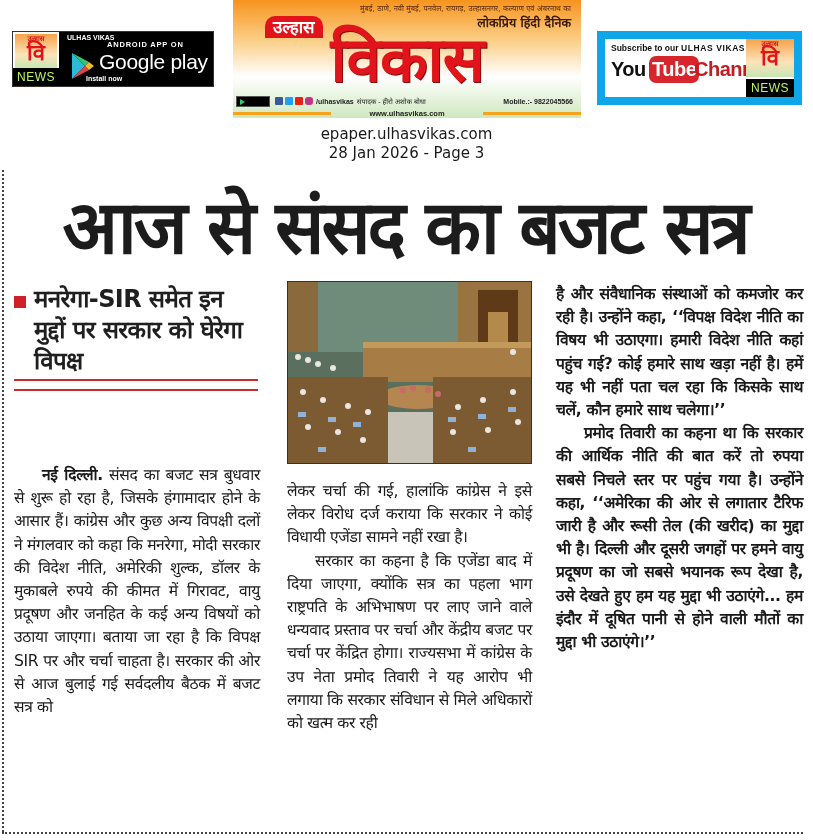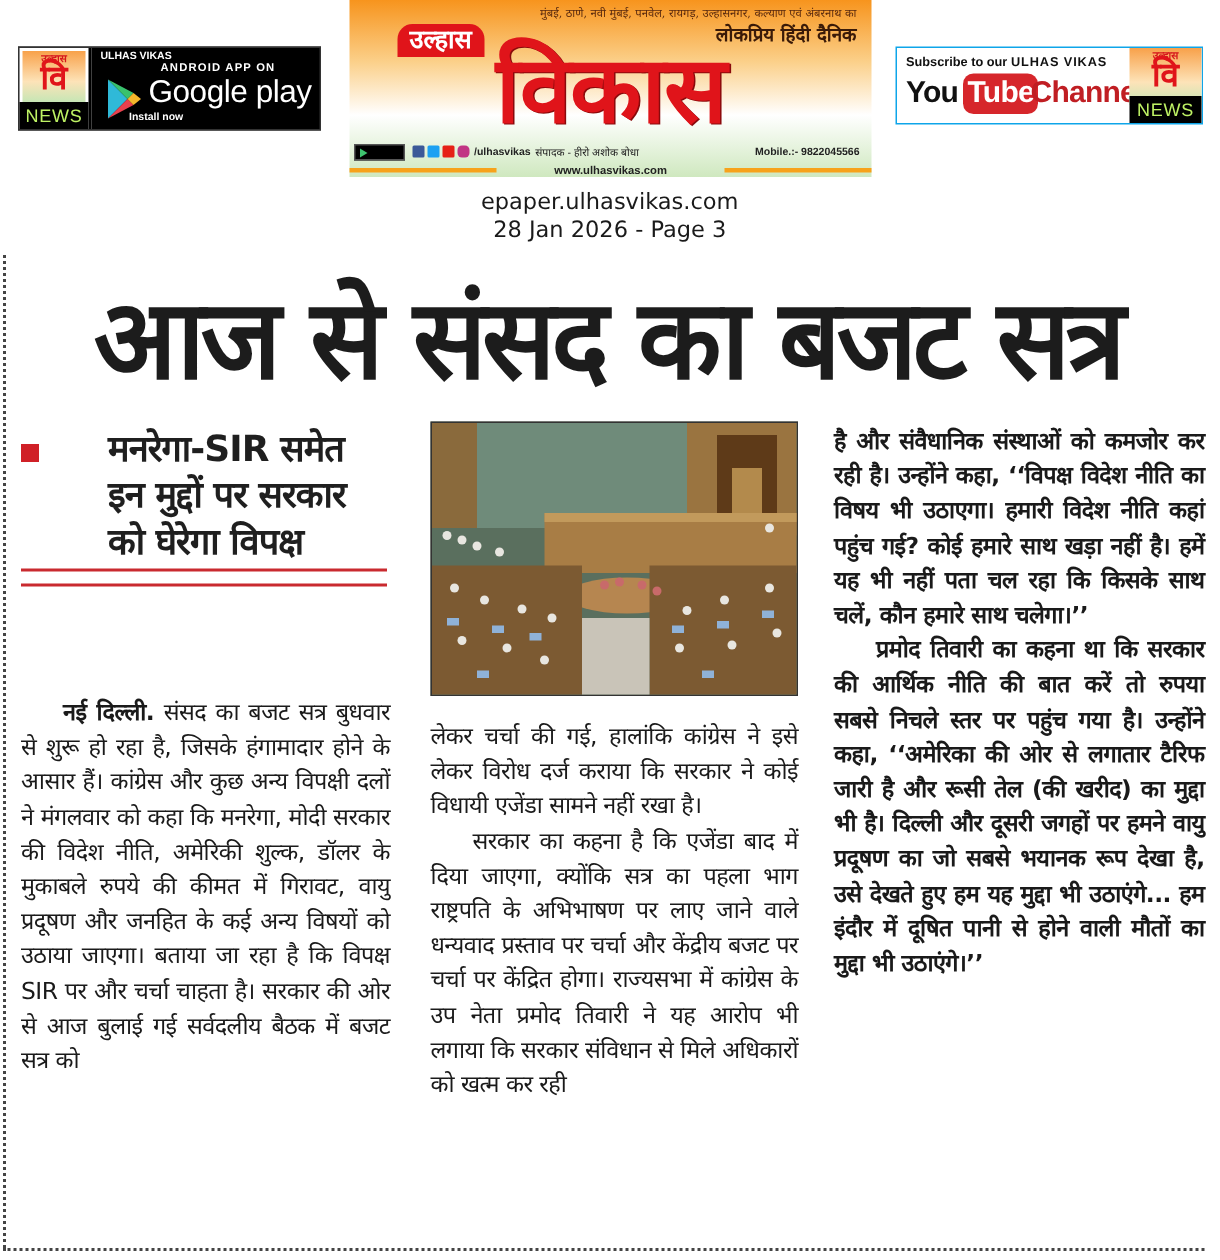--- a/index.html
+++ b/index.html
@@ -71,22 +71,22 @@
     .mh-mobile { margin-left: auto; margin-right: 8px; font-weight: bold; }
     .mh-web {
       position: absolute; left: 0; right: 0; top: 108px; height: 10px;
       display: flex; align-items: center; font-family: "Liberation Sans", sans-serif;
       font-size: 7.5px; font-weight: bold; color: #222; gap: 32px;
     }
     .mh-web .line { flex: 1; height: 3px; background: #f7a21b; }
     .mh-web .url { padding: 0 6px; }
 
     .yt-banner {
-      position: absolute; left: 597px; top: 31px; width: 205px; height: 52px;
-      background: #fff; border: 1px solid #0ea5e9; display: flex;
+      position: absolute; left: 597px; top: 31px; width: 205px; height: 74px;
+      background: #fff; border: 8px solid #0ea5e9; display: flex;
     }
     .yt-left { flex: 1; position: relative; font-family: "Liberation Sans", sans-serif; }
     .yt-sub { position: absolute; left: 6px; top: 4px; font-size: 8.5px; font-weight: bold; color: #111; white-space: nowrap; }
     .yt-sub b { letter-spacing: 0.6px; }
     .yt-you { position: absolute; left: 6px; top: 19px; font-size: 20px; font-weight: bold; color: #111; letter-spacing: -0.5px; }
     .yt-tube {
       position: absolute; left: 44px; top: 17px; font-size: 20px; font-weight: bold; color: #fff;
       background: #d6262b; padding: 0 3px; border-radius: 7px; letter-spacing: -0.5px; line-height: 27px;
     }
     .yt-channel { position: absolute; left: 89px; top: 19px; font-size: 20px; font-weight: bold; color: #c01e23; letter-spacing: -0.5px; }
@@ -107,21 +107,21 @@
       position: absolute; left: 18px; top: 183px; width: 790px; text-align: center;
       font-family: "DejaVu Sans", sans-serif; font-weight: bold; font-size: 74px; line-height: 88px;
       color: #1c1c1c; letter-spacing: -3px; white-space: nowrap;
       transform: scaleX(0.98); transform-origin: left;
     }
 
     
     .subhead-block { position: absolute; left: 14px; width: 244px; }
     .sub1 { top: 284px; }
     .sub2 { top: 387px; }
-    .sub-row { display: flex; align-items: flex-start; gap: 38px; }
+    .sub-row { display: flex; align-items: flex-start; }
     .bullet { width: 12px; height: 12px; background: #d02027; margin-top: 12px; margin-right: 8px; flex: none; }
     .sub-text {
       font-family: "DejaVu Sans", sans-serif; font-weight: bold; font-size: 24px; line-height: 31px;
       color: #1f1f1f; letter-spacing: -0.6px;
     }
     .sub-rule { height: 2px; background: #c92a2f; margin-top: 2px; }
 
     
     .col {
       position: absolute; font-family: "DejaVu Sans", sans-serif; font-size: 15.6px; line-height: 23.2px;

